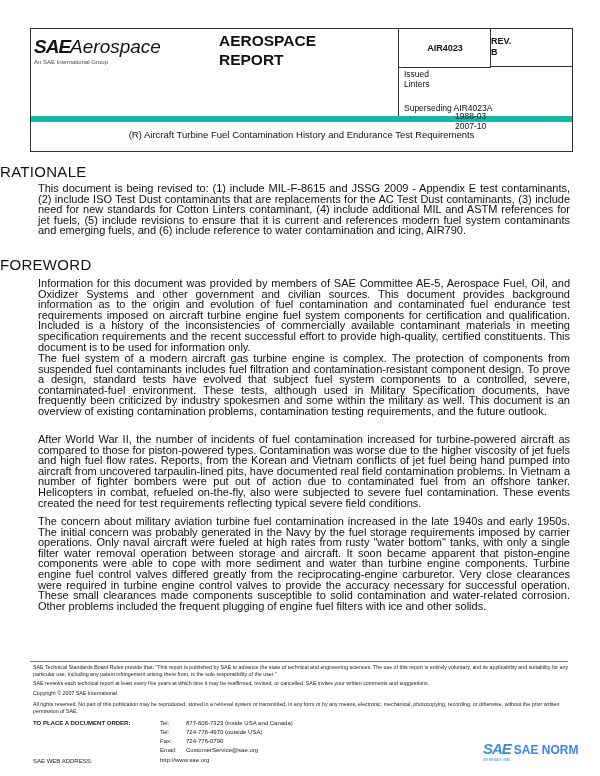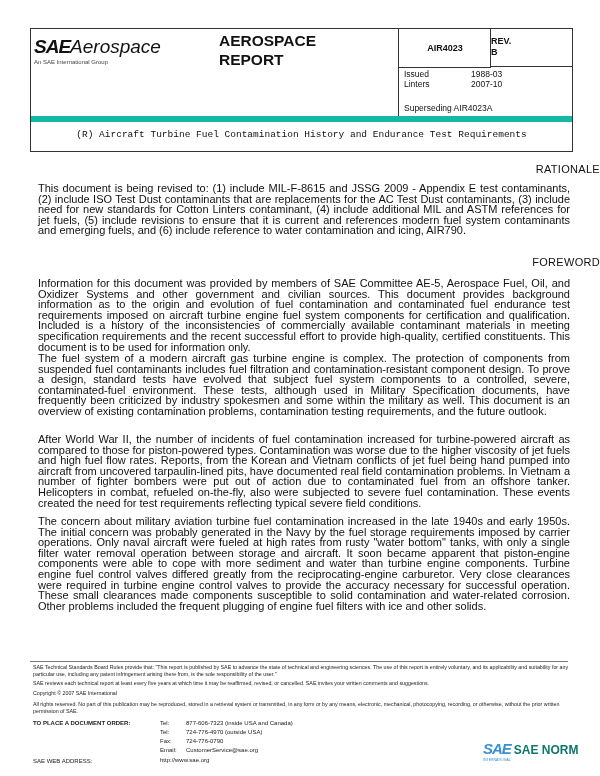--- a/index.html
+++ b/index.html
@@ -8,31 +8,31 @@
   .hdr .top{position:absolute;left:0;top:0;width:541px;height:87px;border-bottom:6px solid #14b8a6;}
   .logo{position:absolute;left:3px;top:7px;}
   .logo .sae{font-weight:bold;font-style:italic;font-size:19px;letter-spacing:-1px;color:#111;}
   .logo .aero{font-style:italic;font-size:19px;color:#111;}
   .logo .sub{font-size:6px;color:#444;margin-top:1px;}
   .air{position:absolute;left:188px;top:2px;font-weight:bold;font-size:15.5px;line-height:19px;}
   .numcell{position:absolute;left:367px;top:0;width:92px;height:38px;border-left:1px solid #333;border-bottom:1px solid #333;font-weight:bold;font-size:9px;display:flex;align-items:center;justify-content:center;}
   .revcell{position:absolute;left:459px;top:0;width:82px;height:38px;border-left:1px solid #333;border-bottom:1px solid #333;font-weight:bold;font-size:9px;text-align:left;line-height:11px;padding-top:7px;box-sizing:border-box;}
   .datecell{position:absolute;left:367px;top:39px;width:174px;height:48px;border-left:1px solid #333;font-size:8.5px;line-height:10px;}
   .datecell .row{position:absolute;left:5px;}
-  .datecell .val{position:absolute;left:72px;}
-  .title{position:absolute;left:0;top:88px;width:541px;height:34px;font-size:9.5px;display:flex;align-items:center;justify-content:center;font-family:Liberation Mono, monospace;}
-  .h{position:absolute;left:0;width:600px;text-align:right;font-size:11px;letter-spacing:0.3px;}
+  .datecell .val{position:absolute;left:56px;margin-top:42px;}
+  .title{position:absolute;left:0;top:88px;width:541px;height:34px;font-size:9.5px;display:flex;align-items:center;justify-content:center;}
+  .h{position:absolute;left:0;width:600px;text-align:left;font-size:15px;letter-spacing:0.3px;}
   .p{position:absolute;left:38px;width:532px;font-size:11px;line-height:10.6px;text-align:justify;}
   .rule{position:absolute;left:30px;top:661px;width:538px;border-top:1px solid #777;}
   .fn{position:absolute;left:33px;width:540px;font-size:5.3px;line-height:7px;color:#222;}
   .ord{position:absolute;font-size:6px;font-weight:bold;color:#222;}
   .contact{position:absolute;font-size:6px;color:#222;}
   .wm{position:absolute;left:483px;top:740px;}
   .wm .s{font-weight:bold;font-style:italic;font-size:15px;color:#3a8fd0;letter-spacing:-1px;}
-  .wm .n{font-weight:bold;font-size:12px;color:#0f766e;margin-left:3px;}
+  .wm .n{font-weight:bold;font-size:12px;color:#3b82f6;margin-left:3px;}
   .wm .t{font-size:3.5px;color:#3a8fd0;}
 </style>
 </head>
 <body>
 
 <div class="hdr">
   <div class="top">
     <div class="logo">
       <span class="sae">SAE</span><span class="aero">Aerospace</span>
       <div class="sub">An SAE International Group</div>

